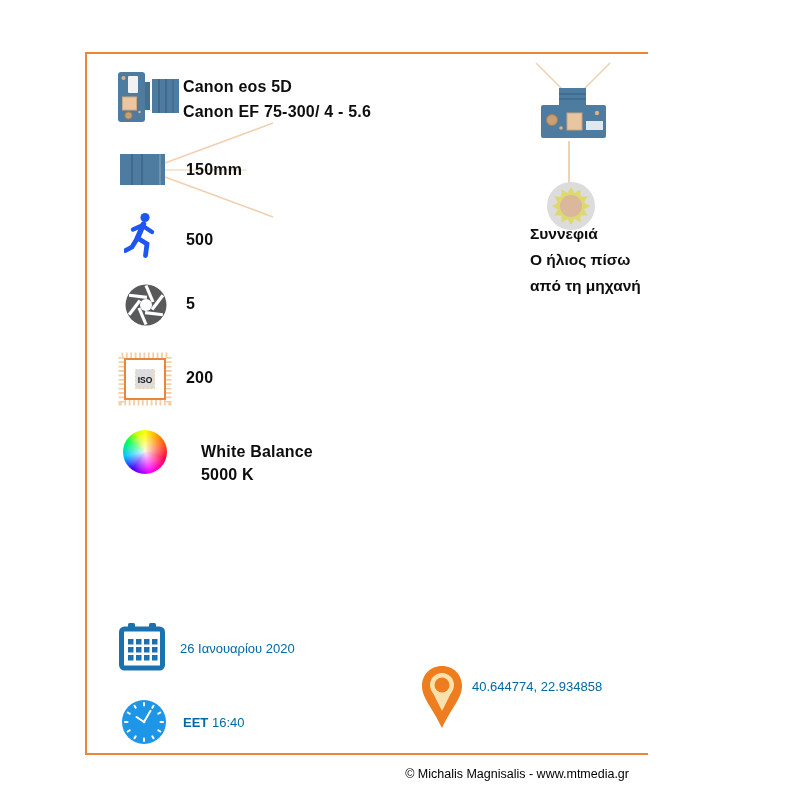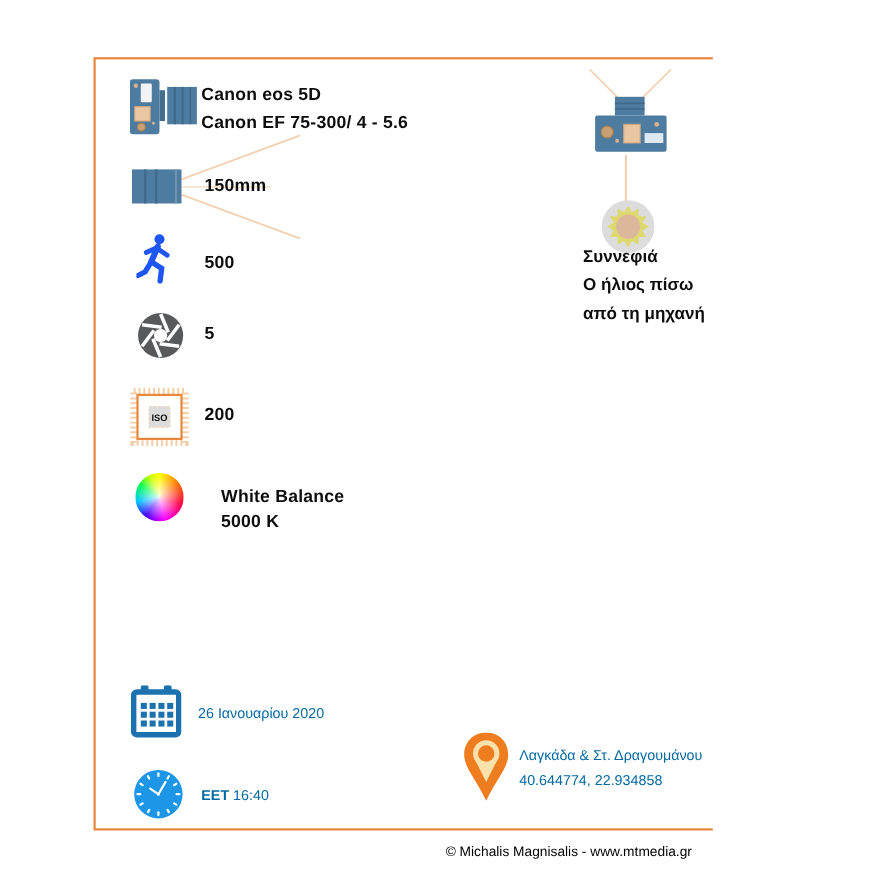--- a/index.html
+++ b/index.html
@@ -179,19 +179,18 @@
     <span>16:40</span>
   </div>
 
   <svg class="abs" style="left:420px;top:666px;" width="44" height="64" viewBox="0 0 44 64">
     <path d="M22 0 C10 0 2 9 2 20 C2 32 12 41 22 62 C32 41 42 32 42 20 C42 9 34 0 22 0 Z" fill="#ED7D1F"></path>
     <circle cx="22" cy="19" r="12" fill="#FBE2AC"></circle>
     <path d="M12.5 26 L31.5 26 L22 45 Z" fill="#FBE2AC"></path>
     <circle cx="22" cy="19" r="7.5" fill="#ED7D1F"></circle>
   </svg>
   <div class="abs blue-text" style="left:472px;top:675px;">
-    <div>Λαγκάδα &amp; Στ. Δραγουμάνου</div>
     <div>40.644774, 22.934858</div>
   </div>
 
   <div class="abs footer-text" style="right:19px;top:767px;">© Michalis Magnisalis - www.mtmedia.gr</div>
 
 </div>
 
 </body></html>

